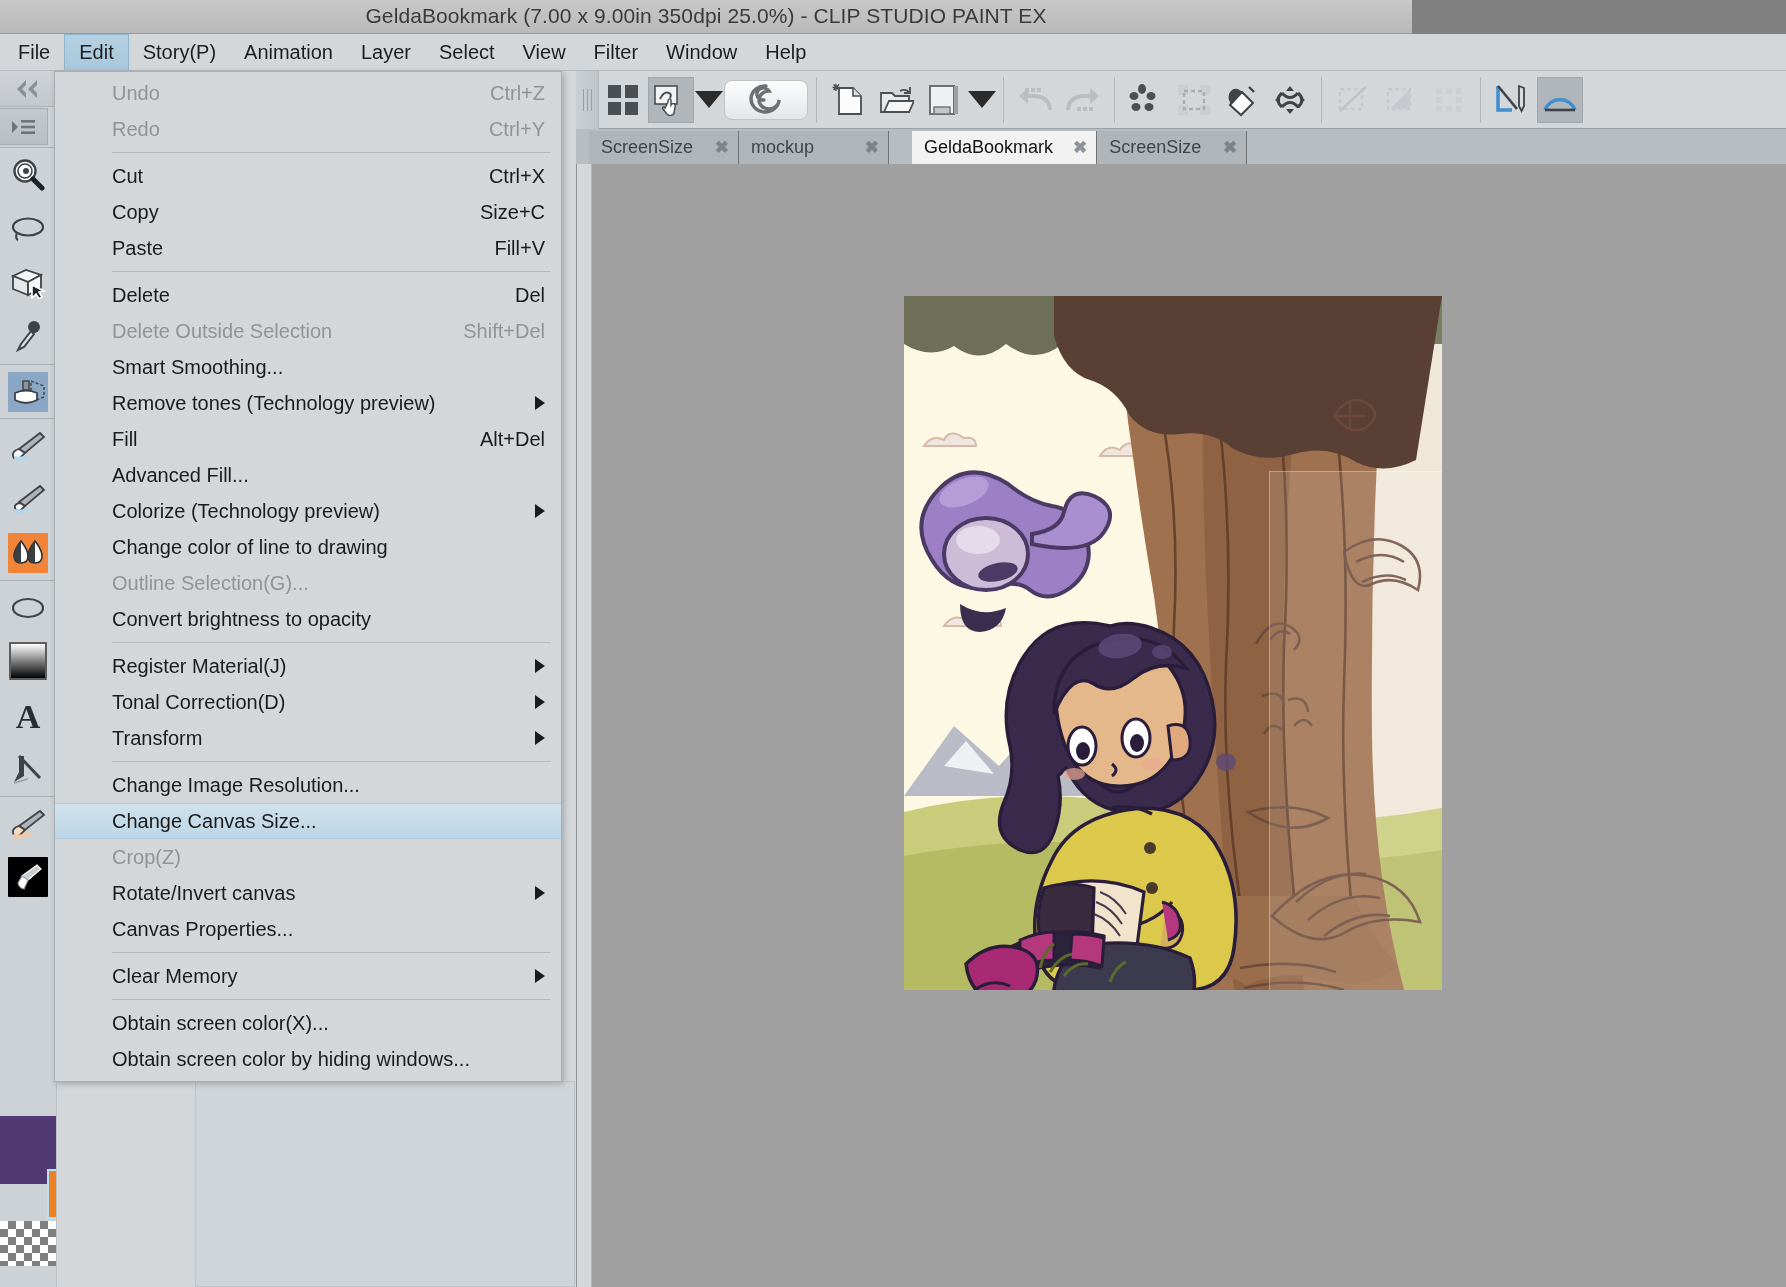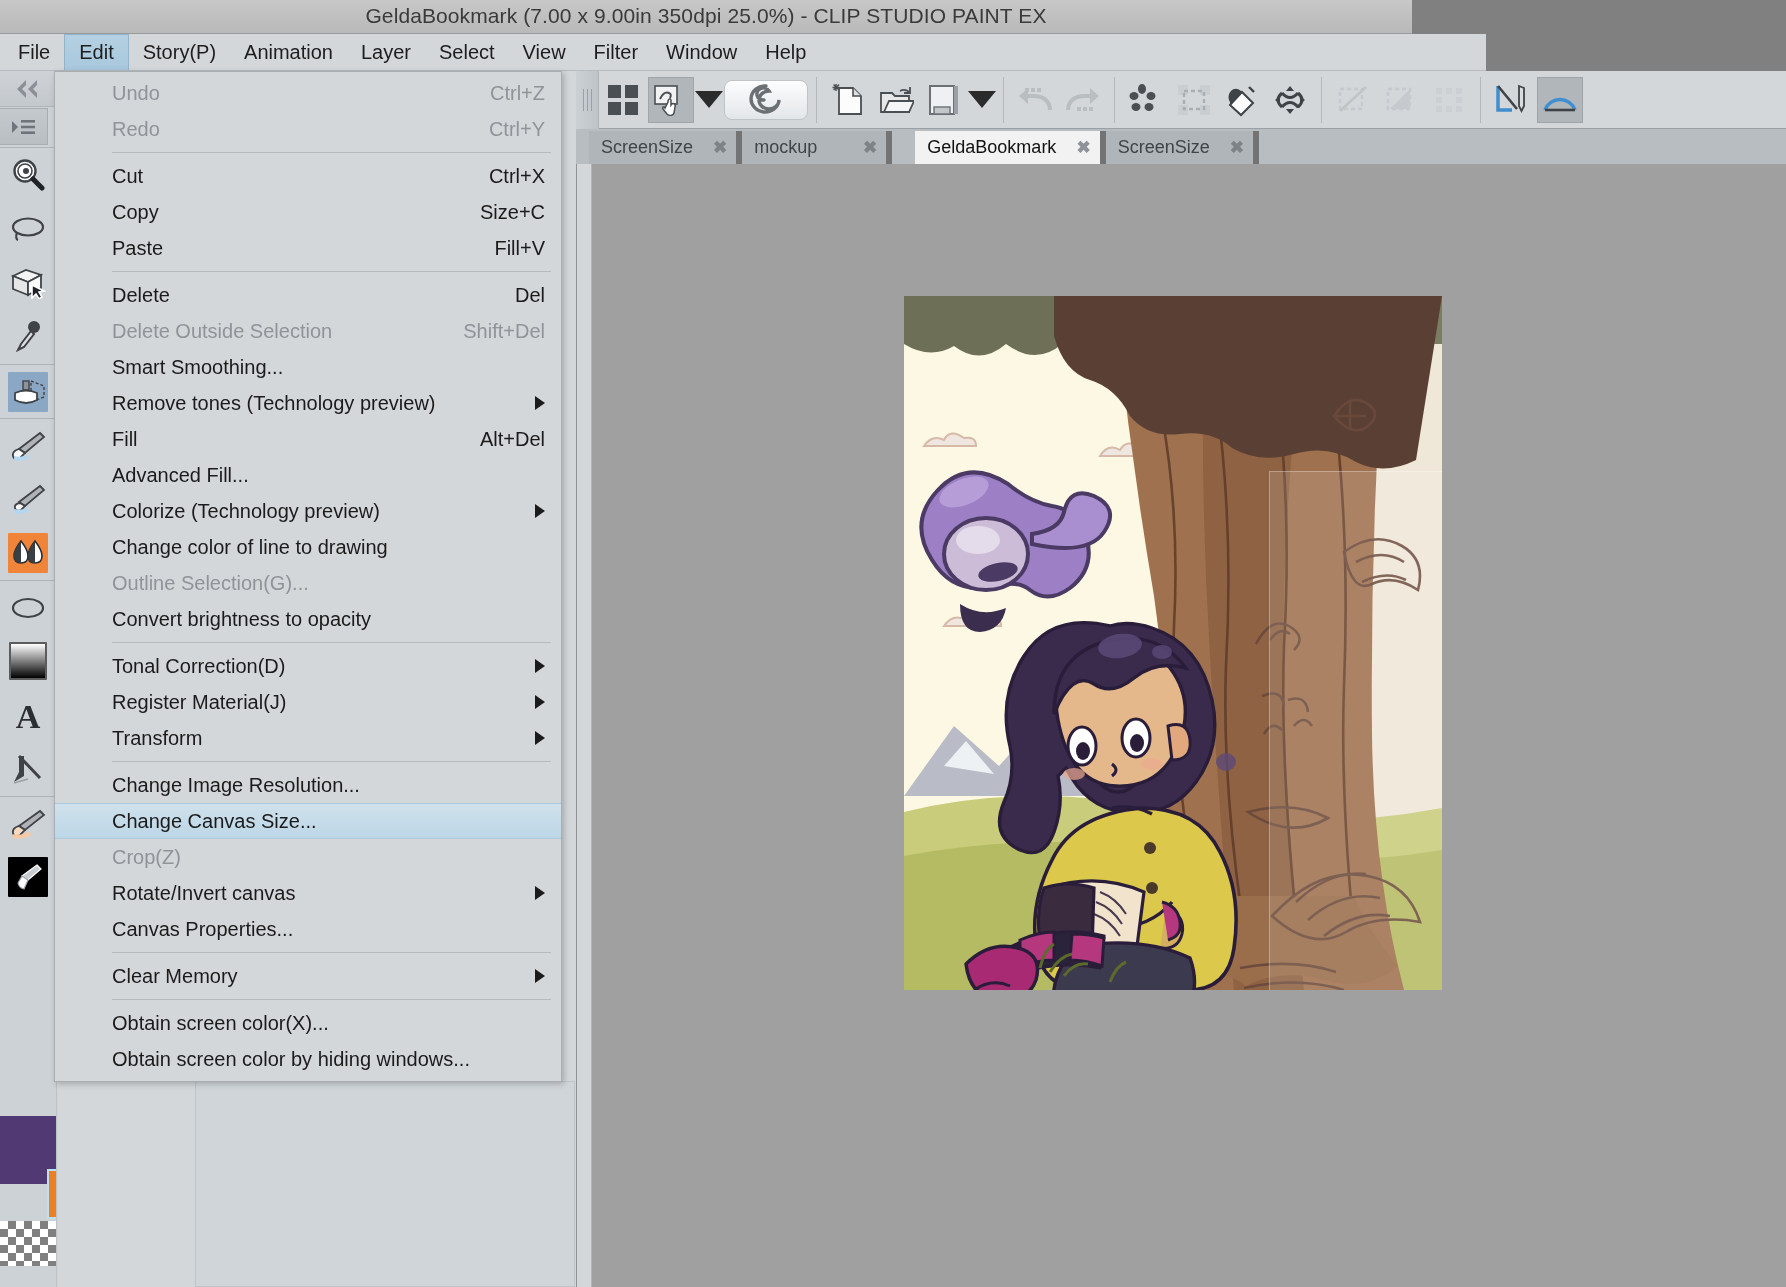--- a/index.html
+++ b/index.html
@@ -32,21 +32,21 @@
     text-align: center;
     font-size: 21px;
     color: #3a3a3a;
     letter-spacing: 0.1px;
   }
 
   
   #menubar {
     position: absolute;
     left: 0; top: 34px;
-    width: 1486px; height: 37px;
+    width: 1786px; height: 37px;
     background: #d3d7da;
     border-bottom: 1px solid #b6bbbf;
     box-sizing: border-box;
     display: flex;
     align-items: stretch;
     padding-left: 4px;
   }
   .menu-top-item {
     display: flex;
     align-items: center;
@@ -236,21 +236,21 @@
     background: #b8bdc1;
     display: flex;
     align-items: flex-end;
     padding-left: 13px;
     box-sizing: border-box;
   }
   .doc-tab {
     height: 33px;
     min-width: 150px;
     background: #b0b5b9;
-    border-right: 6px solid #737373;
+    border-right: 1px solid #737373;
     display: flex;
     align-items: center;
     justify-content: space-between;
     padding: 0 9px 0 12px;
     font-size: 18px;
     color: #3f4447;
     box-sizing: border-box;
     white-space: nowrap;
   }
   .doc-tab.active {
@@ -922,28 +922,28 @@
       <span>Change color of line to drawing</span>
     </div>
     <div class="mi disabled">
       <span>Outline Selection(G)...</span>
     </div>
     <div class="mi">
       <span>Convert brightness to opacity</span>
     </div>
     <div class="menu-sep"></div>
     <div class="mi">
+      <span>Register Material(J)</span>
+      <span class="submenu-arrow"></span>
+    </div>
+    <div class="mi">
       <span>Tonal Correction(D)</span>
       <span class="submenu-arrow"></span>
     </div>
     <div class="mi">
-      <span>Register Material(J)</span>
-      <span class="submenu-arrow"></span>
-    </div>
-    <div class="mi">
       <span>Transform</span>
       <span class="submenu-arrow"></span>
     </div>
     <div class="menu-sep"></div>
     <div class="mi">
       <span>Change Image Resolution...</span>
     </div>
     <div class="mi highlight">
       <span>Change Canvas Size...</span>
     </div>

